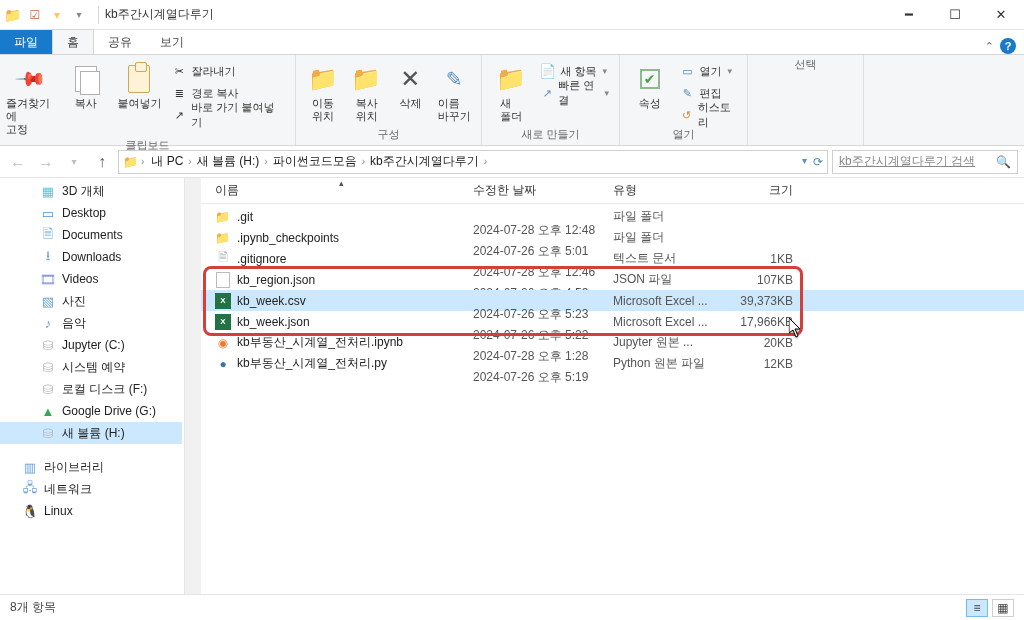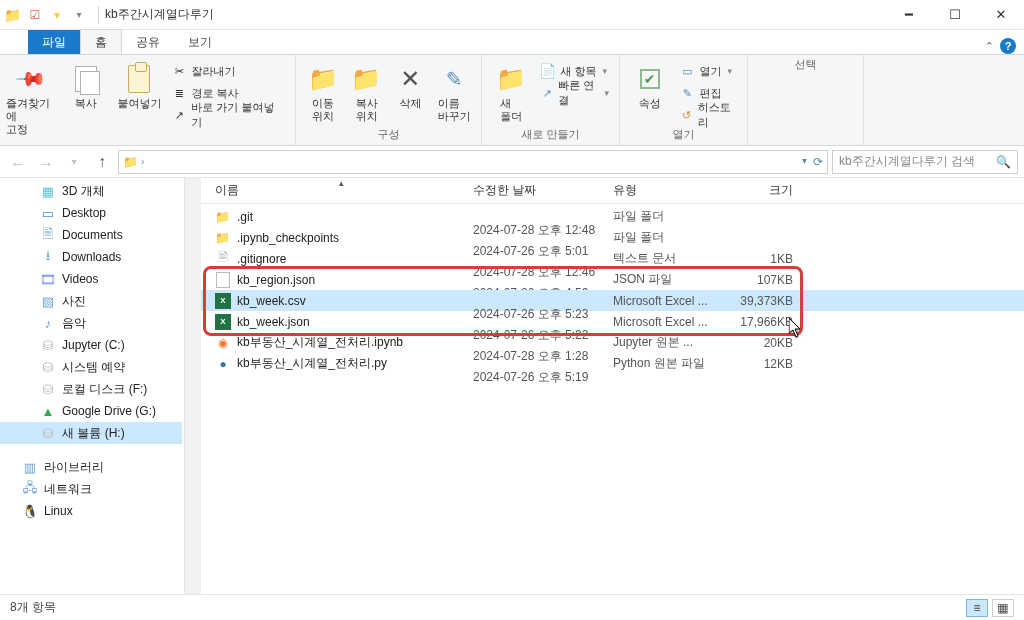--- a/index.html
+++ b/index.html
@@ -8,21 +8,21 @@
   
   .titlebar { height:30px; display:flex; align-items:center; background:#fff; border-bottom:1px solid #e5e5e5;}
   .qat { display:flex; align-items:center; gap:4px; padding:0 4px;}
   .qat .icon-box { width:18px; height:18px; display:flex; align-items:center; justify-content:center;}
   .title-divider { width:1px; height:18px; background:#d8d8d8; margin:0 6px;}
   .window-title { font-size:12px; color:#333;}
   .win-controls { margin-left:auto; display:flex; }
   .win-controls div { width:46px; height:30px; display:flex; align-items:center; justify-content:center; font-size:13px; color:#333;}
 
   
-  .tabs-row { height:24px; display:flex; align-items:flex-end; background:#fff; position:relative;padding-left:28px;}
+  .tabs-row { height:24px; display:flex; align-items:flex-end; background:#fff; position:relative;}
   .tab-file { background:#1979ca; color:#fff; padding:4px 14px 3px; font-size:12px; }
   .tab { padding:4px 14px 3px; font-size:12px; color:#444;}
   .tab.active { border:1px solid #d6d6d6; border-bottom:none; background:#f5f6f7;}
   .tabs-right { margin-left:auto; display:flex; align-items:center; gap:6px; padding-right:8px;}
   .help-circle { width:16px; height:16px; border-radius:50%; background:#1979ca; color:#fff; display:flex; align-items:center; justify-content:center; font-size:11px; font-weight:bold;}
 
   
   .ribbon { height:92px; background:#f5f6f7; border-top:1px solid #d6d6d6; border-bottom:1px solid #d6d6d6; display:flex;}
   .ribbon-group { border-right:1px solid #e0e0e0; display:flex; flex-direction:column; }
   .ribbon-group-content { flex:1; display:flex; align-items:flex-start; padding:4px 6px 0; gap:2px;}
@@ -49,21 +49,21 @@
 
   
   .navbar { height:32px; display:flex; align-items:center; gap:4px; padding:3px 6px; border-bottom:1px solid #e5e5e5;}
   .nav-arrow { width:24px; height:24px; display:flex; align-items:center; justify-content:center; color:#bfbfbf; font-size:16px;}
   .nav-arrow.enabled{ color:#5a5a5a;}
   .address { flex:1; height:24px; border:1px solid #cfcfcf; display:flex; align-items:center; padding:0 4px; gap:2px;}
   .crumb { padding:2px 4px; font-size:12px; color:#222;}
   .crumb-sep{ color:#888; font-size:10px; padding:0 1px;}
   .address-actions{ margin-left:auto; display:flex; gap:6px; color:#5a8fbd;}
   .search { width:186px; height:24px; border:1px solid #cfcfcf; display:flex; align-items:center; padding:0 6px; color:#888;}
-  .search-ph{ flex:1; white-space:nowrap; overflow:hidden; text-overflow:ellipsis;}
+  .search-ph{ flex:1; white-space:nowrap; overflow:hidden; text-overflow:ellipsis;text-decoration:underline;}
 
   
   .content { display:flex; height:calc(620px - 30px - 24px - 92px - 32px - 26px); }
   .sidebar { width:182px; overflow:hidden; padding-top:2px;}
   .sidebar-item { display:flex; align-items:center; gap:6px; height:22px; padding:0 0 0 22px; font-size:12px; color:#222;}
   .sidebar-item.l2{ padding-left:40px;}
   .sidebar-item.selected{ background:#cce8ff;}
   .sidebar-item .navicon{width:16px;height:16px;display:flex;align-items:center;justify-content:center;font-size:13px;}
   .s-3d{color:#5ec6d6;} .s-desk{color:#4a90d9;} .s-doc{color:#6aa1d8;} .s-dl{color:#6aa1d8;} .s-vid{color:#7a8fd8;} .s-pic{color:#6aa1d8;} .s-mus{color:#6aa1d8;} .s-drive{color:#b8b8b8;} .s-gd{color:#34a853;} .s-lib{color:#6aa1d8;} .s-net{color:#6aa1d8;} .s-tux{color:#333;}
   .splitter{ width:1px; background:#e5e5e5; margin-left:2px;}
@@ -173,20 +173,21 @@
         <div class="stack-row">
             <span class="sicon">≣</span>
             <span>경로 복사</span>
           </div>
         <div class="stack-row">
             <span class="sicon">↗</span>
             <span>바로 가기 붙여넣기</span>
           </div>
       </div>
     </div>
+    <div class="ribbon-group-label">클립보드</div>
   </div>
   <div class="ribbon-group" style="width:186px;">
     <div class="ribbon-group-content">
       <div class="big-btn">
           <div class="glyph">
             <span class="g-folder">📁</span>
           </div>
           <div class="lbl" style="white-space:pre-line;">이동
 위치</div>
         </div>
@@ -269,20 +270,21 @@
 </div>
 
 <div class="navbar">
   <div class="nav-arrow">←</div>
   <div class="nav-arrow">→</div>
   <div class="nav-arrow" style="font-size:10px;">▾</div>
   <div class="nav-arrow enabled">↑</div>
   <div class="address">
     <span style="color:#ffcc4d;">📁</span>
     <span class="crumb-sep">›</span>
+    <span id="breadcrumbs-container"><span class="crumb">내 PC</span><span class="crumb-sep">›</span><span class="crumb">새 볼륨 (H:)</span><span class="crumb-sep">›</span><span class="crumb">파이썬코드모음</span><span class="crumb-sep">›</span><span class="crumb">kb주간시계열다루기</span><span class="crumb-sep">›</span></span>
     <div class="address-actions">
       <span style="font-size:10px;">▾</span>
       <span>⟳</span>
     </div>
   </div>
   <div class="search">
     <span class="search-ph">kb주간시계열다루기 검색</span>
     <span style="color:#5a8fbd;margin-left:4px;">🔍</span>
   </div>
 </div>

